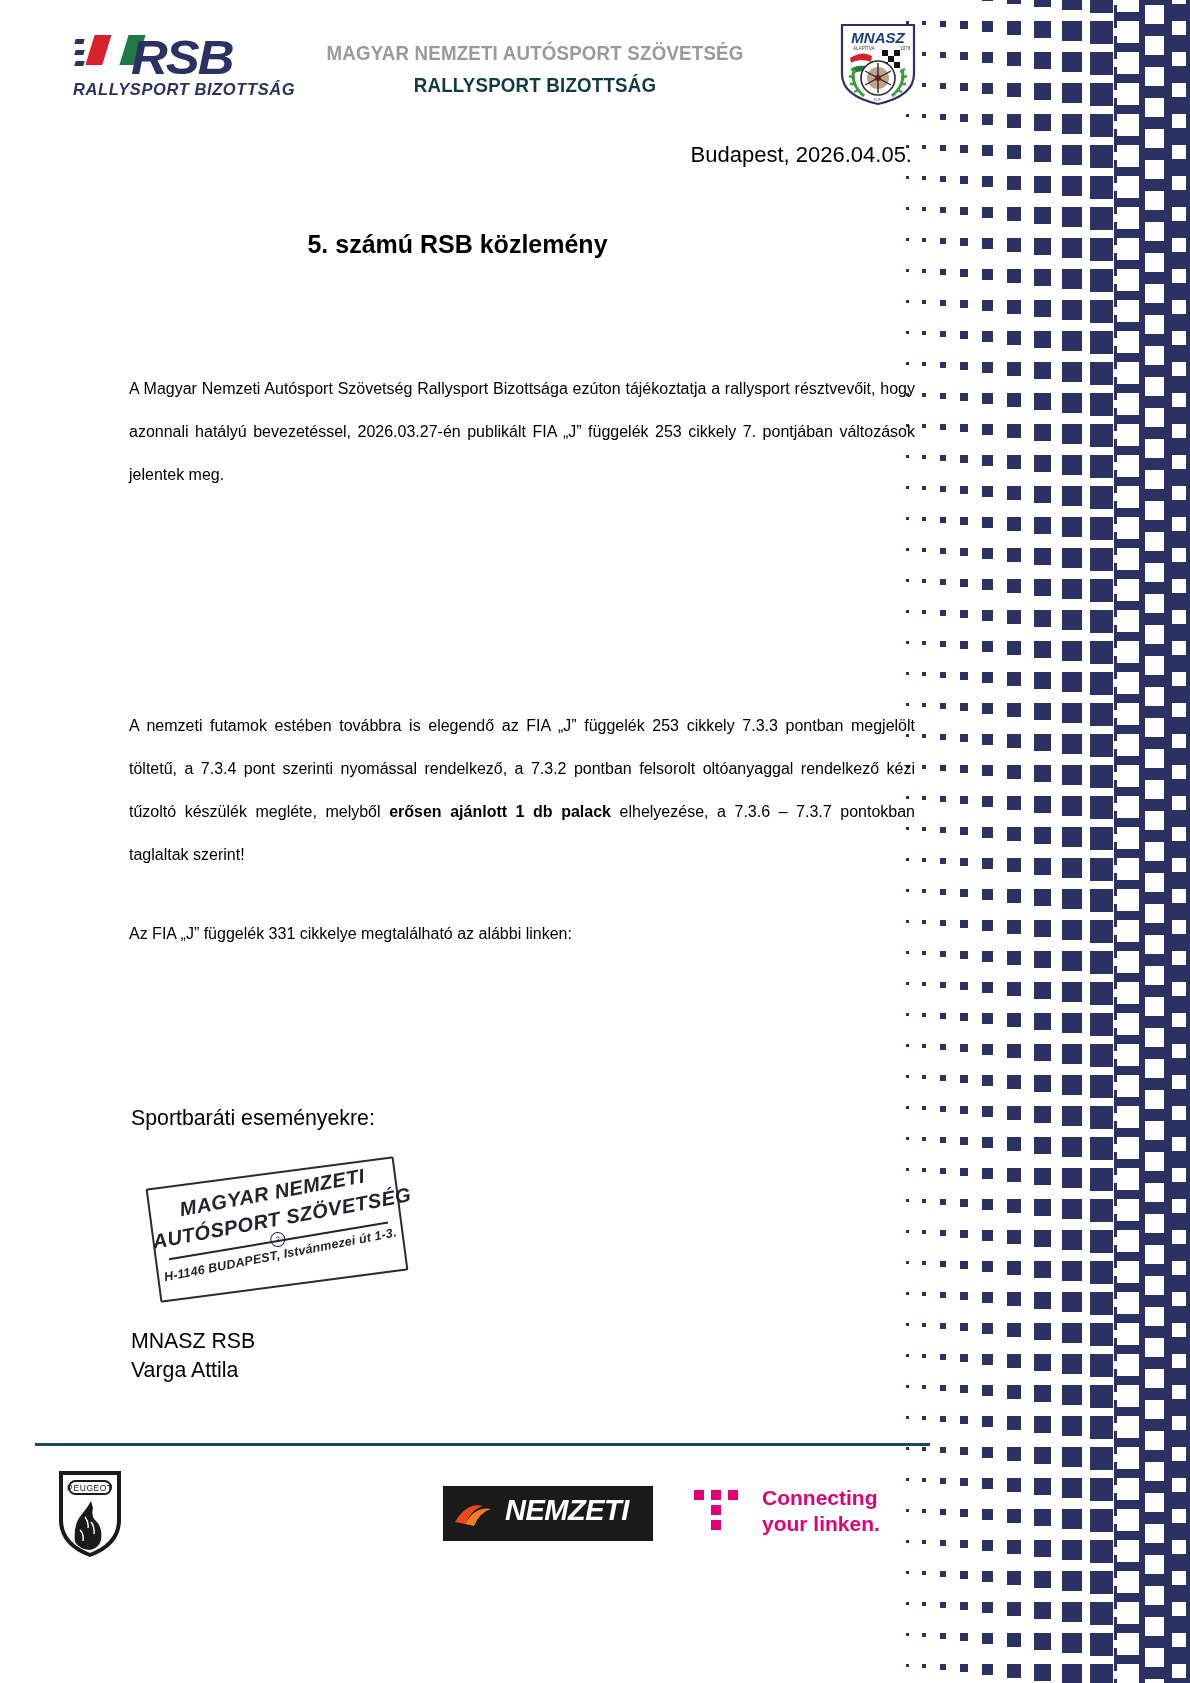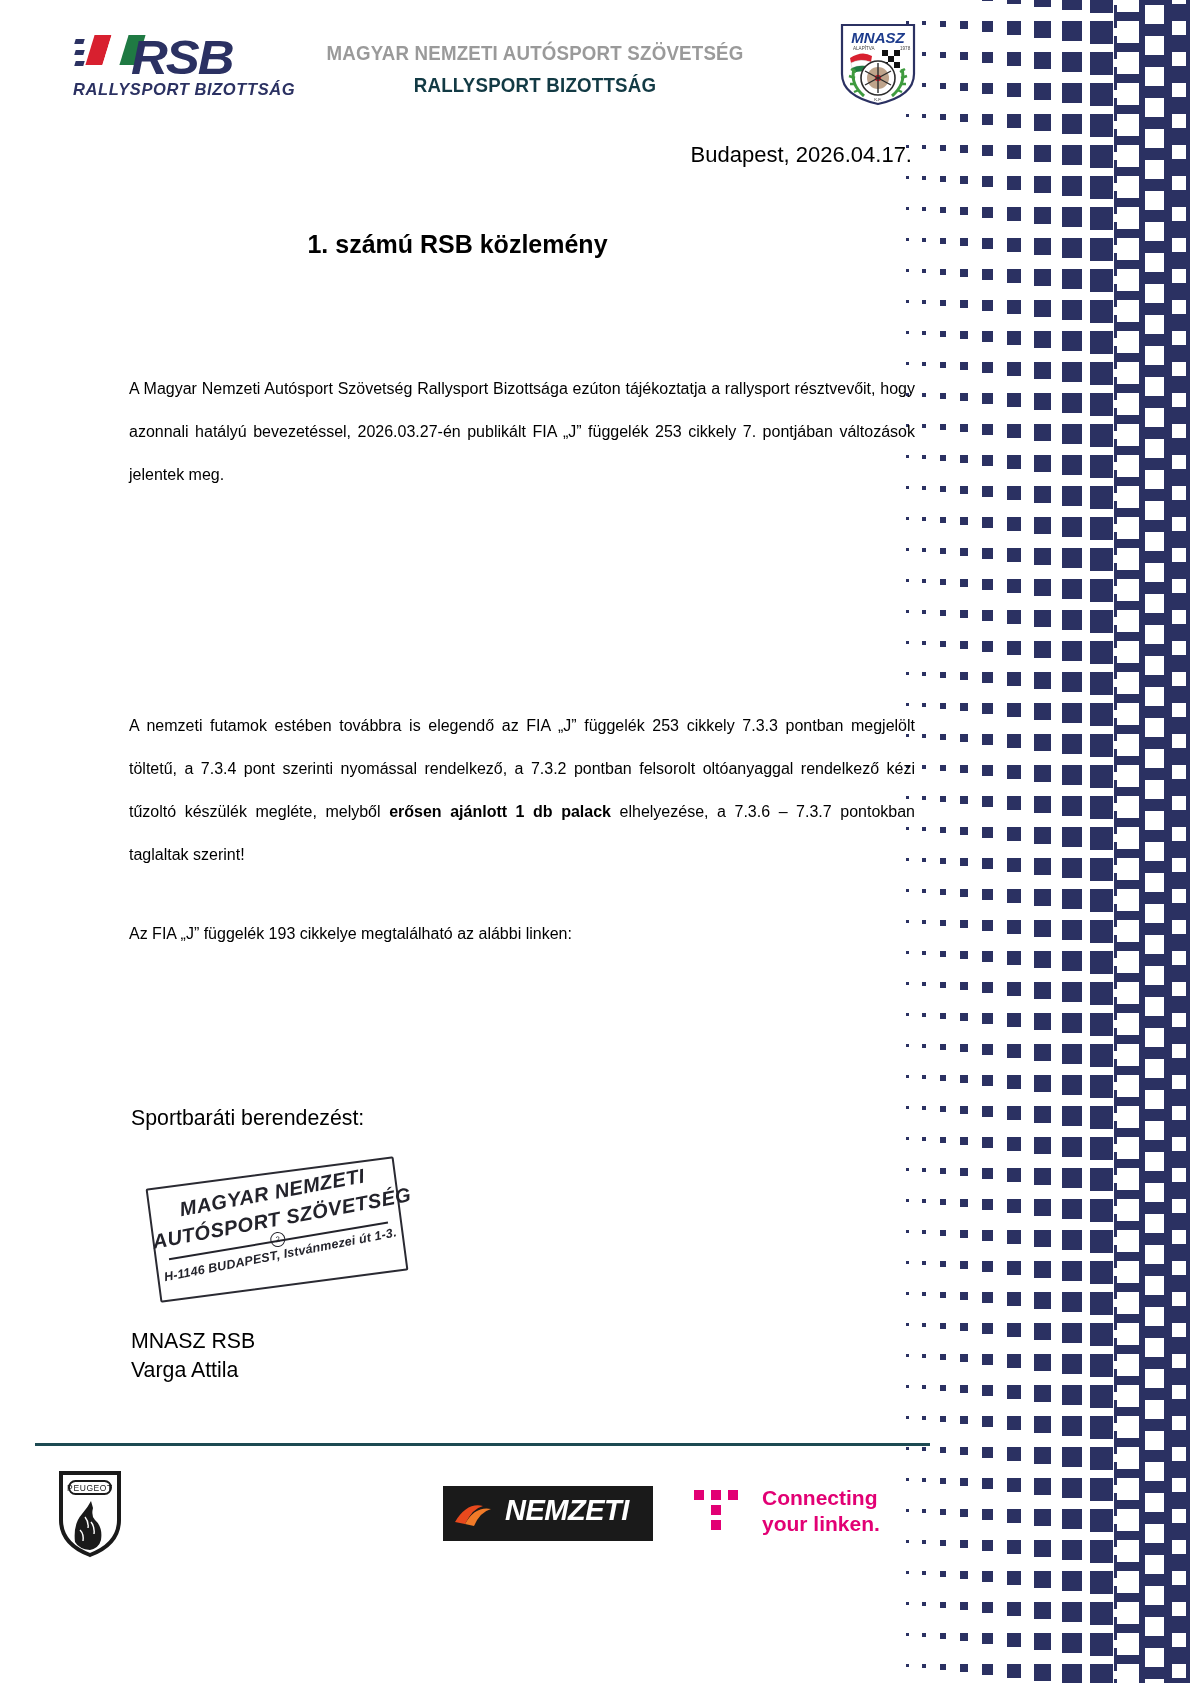--- a/index.html
+++ b/index.html
@@ -939,33 +939,33 @@
       <path d="M64 47 Q68 62 54 74" fill="none" stroke="#3f9b3f" stroke-width="3"></path>
       <path d="M18 50 l-5 -3 M17 56 l-6 -2 M18 62 l-6 0 M21 68 l-5 2
                M62 50 l5 -3 M63 56 l6 -2 M62 62 l6 0 M59 68 l5 2" stroke="#3f9b3f" stroke-width="2.4" fill="none"></path>
       <text x="40" y="79" text-anchor="middle" font-family="Liberation Sans, sans-serif" font-size="4.4" fill="#333">K.F.</text>
     </svg>
   </div>
 </div>
 
 <div id="sheet">
 
-  <div class="dateline">Budapest, 2026.04.17.</div>
-
-  <div class="doc-title">1. számú RSB közlemény</div>
+  <div class="dateline">Budapest, 2026.04.05.</div>
+
+  <div class="doc-title">5. számú RSB közlemény</div>
 
   <div class="para p1">A Magyar Nemzeti Autósport Szövetség Rallysport Bizottsága ezúton tájékoztatja a rallysport résztvevőit, hogy azonnali hatályú bevezetéssel, 2026.03.27-én publikált FIA „J” függelék 253 cikkely 7. pontjában változások jelentek meg.</div>
 
 
   <div class="para p3"><span>A nemzeti futamok estében továbbra is elegendő az FIA „J” függelék 253 cikkely 7.3.3 pontban megjelölt töltetű, a 7.3.4 pont szerinti nyomással rendelkező, a 7.3.2 pontban felsorolt oltóanyaggal rendelkező kézi tűzoltó készülék megléte, melyből </span><b>erősen ajánlott 1 db palack</b><span> elhelyezése, a 7.3.6 – 7.3.7 pontokban taglaltak szerint!</span></div>
 
-  <div class="para p4">Az FIA „J” függelék 193 cikkelye megtalálható az alábbi linken:</div>
-
-
-  <div class="regards">Sportbaráti berendezést:</div>
+  <div class="para p4">Az FIA „J” függelék 331 cikkelye megtalálható az alábbi linken:</div>
+
+
+  <div class="regards">Sportbaráti eseményekre:</div>
 
   <div class="stamp">
     <div class="stamp-box"></div>
     <div class="stamp-l1">MAGYAR NEMZETI</div>
     <div class="stamp-l2">AUTÓSPORT SZÖVETSÉG</div>
     <div class="stamp-rule"></div>
     <div class="stamp-dot">2</div>
     <div class="stamp-l3">H-1146 BUDAPEST, Istvánmezei út 1-3.</div>
   </div>
 

